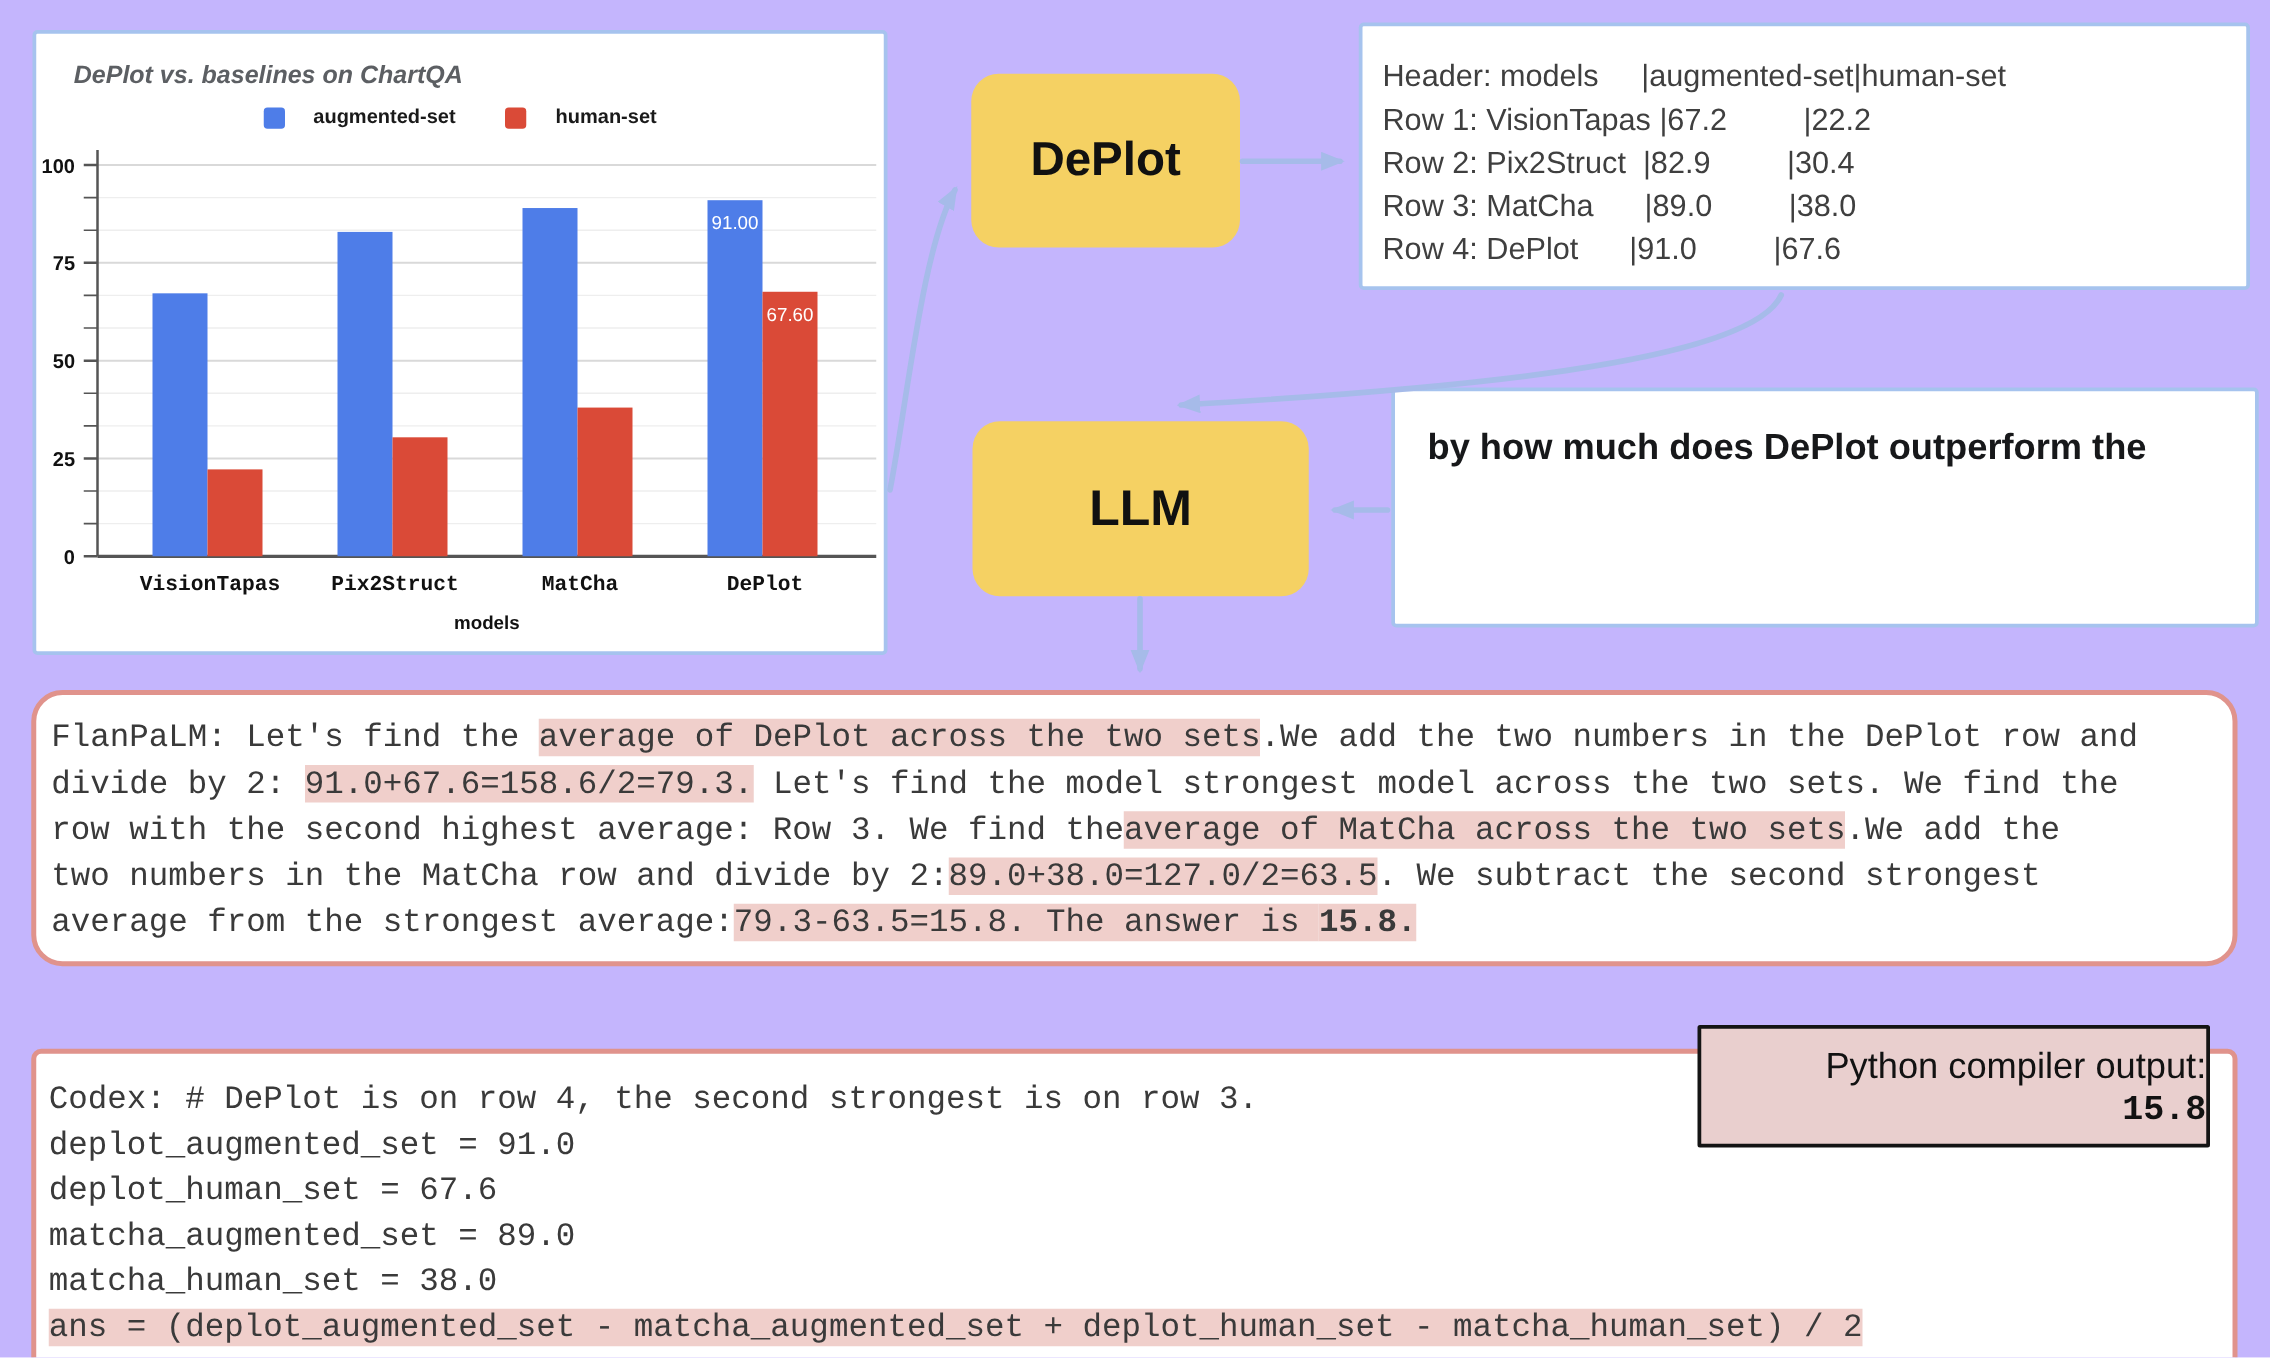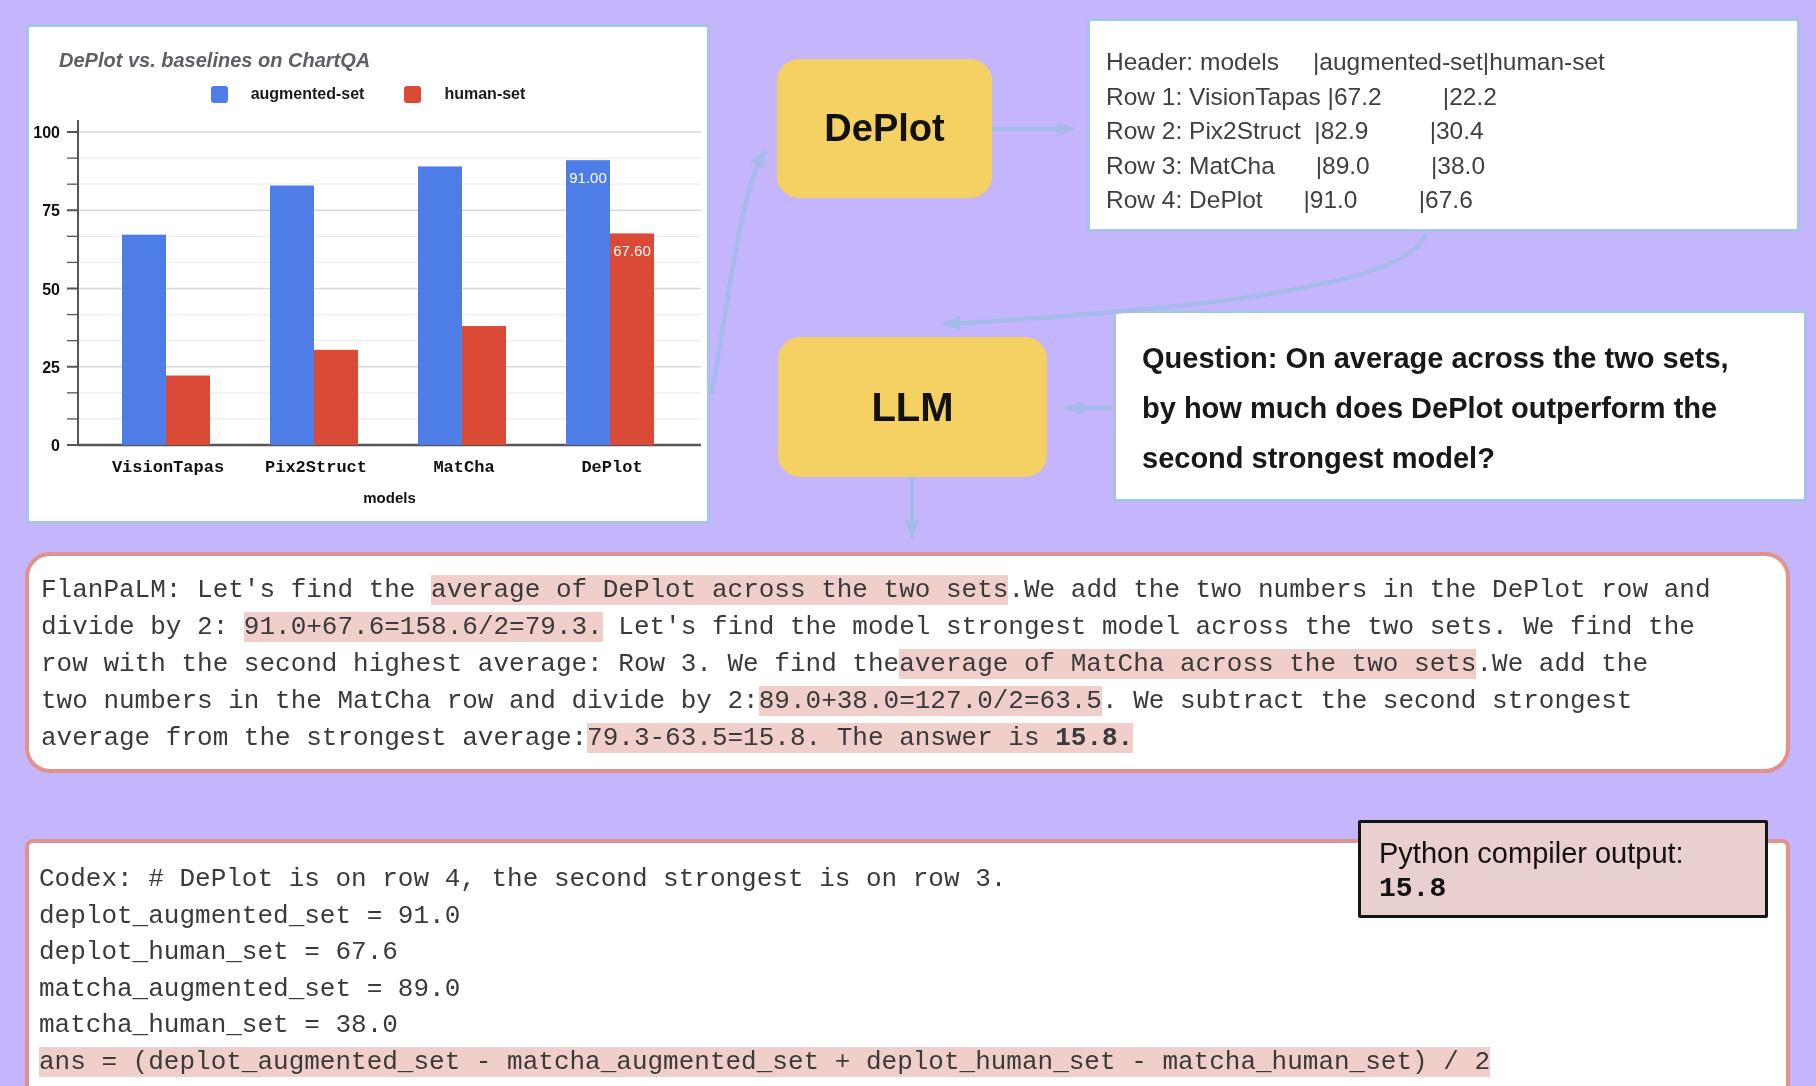--- a/index.html
+++ b/index.html
@@ -44,21 +44,21 @@
   #codex-panel{left:25px;top:839px;width:1765px;height:269px;padding:18px 0 0 10px;}
   .tline{font-family:"Liberation Mono",monospace;font-size:26px;color:#3a3a3a;
          white-space:pre;}
   #flan-panel .tline{line-height:37px;}
   #codex-panel .tline{line-height:36.5px;}
   .hl{background:var(--highlight,#f0cfcb);}
   .b{font-weight:bold;text-align:right;}
 
   
   #py-box{left:1358px;top:820px;width:410px;height:98px;background:var(--py-bg,#e9cfce);
-          border:3px solid #141414;border-radius:2px;padding:12px 0 0 18px;}
+          border:3px solid #141414;border-radius:2px;padding:12px 0 0 18px;text-align:right;}
   #py-label{font-size:29px;color:#121212;line-height:36px;}
   #py-value{font-family:"Liberation Mono",monospace;font-weight:bold;font-size:28px;
             color:#121212;line-height:36px;}
 
   
   #arrows{position:absolute;left:0;top:0;pointer-events:none;}
   .arrow{stroke:var(--arrow,#a6bbe9);stroke-width:4.5;fill:none;stroke-linecap:round;}
   #ah path{fill:var(--arrow,#a6bbe9);}
 </style>
 </head>
@@ -139,23 +139,21 @@
     <div class="mono-line">Row 2: Pix2Struct  |82.9         |30.4</div>
     <div class="mono-line">Row 3: MatCha      |89.0         |38.0</div>
     <div class="mono-line">Row 4: DePlot      |91.0         |67.6</div>
   </div>
 
   <div id="llm-node" class="node">
     <span>LLM</span>
   </div>
 
   <div id="question-panel" class="panel blue-panel">
-    <div class="q-line">Question: On average across the two sets,</div>
     <div class="q-line">by how much does DePlot outperform the</div>
-    <div class="q-line">second strongest model?</div>
   </div>
 
   <div id="flan-panel" class="panel pink-panel">
       <div class="tline"><span>FlanPaLM: Let's find the </span><span class="hl">average of DePlot across the two sets</span><span>.We add the two numbers in the DePlot row and</span></div>
       <div class="tline"><span>divide by 2: </span><span class="hl">91.0+67.6=158.6/2=79.3.</span><span> Let's find the model strongest model across the two sets. We find the</span></div>
       <div class="tline"><span>row with the second highest average: Row 3. We find the</span><span class="hl">average of MatCha across the two sets</span><span>.We add the</span></div>
       <div class="tline"><span>two numbers in the MatCha row and divide by 2:</span><span class="hl">89.0+38.0=127.0/2=63.5</span><span>. We subtract the second strongest</span></div>
       <div class="tline"><span>average from the strongest average:</span><span class="hl">79.3-63.5=15.8. The answer is </span><span class="hl b">15.8.</span></div>
     </div>
 

